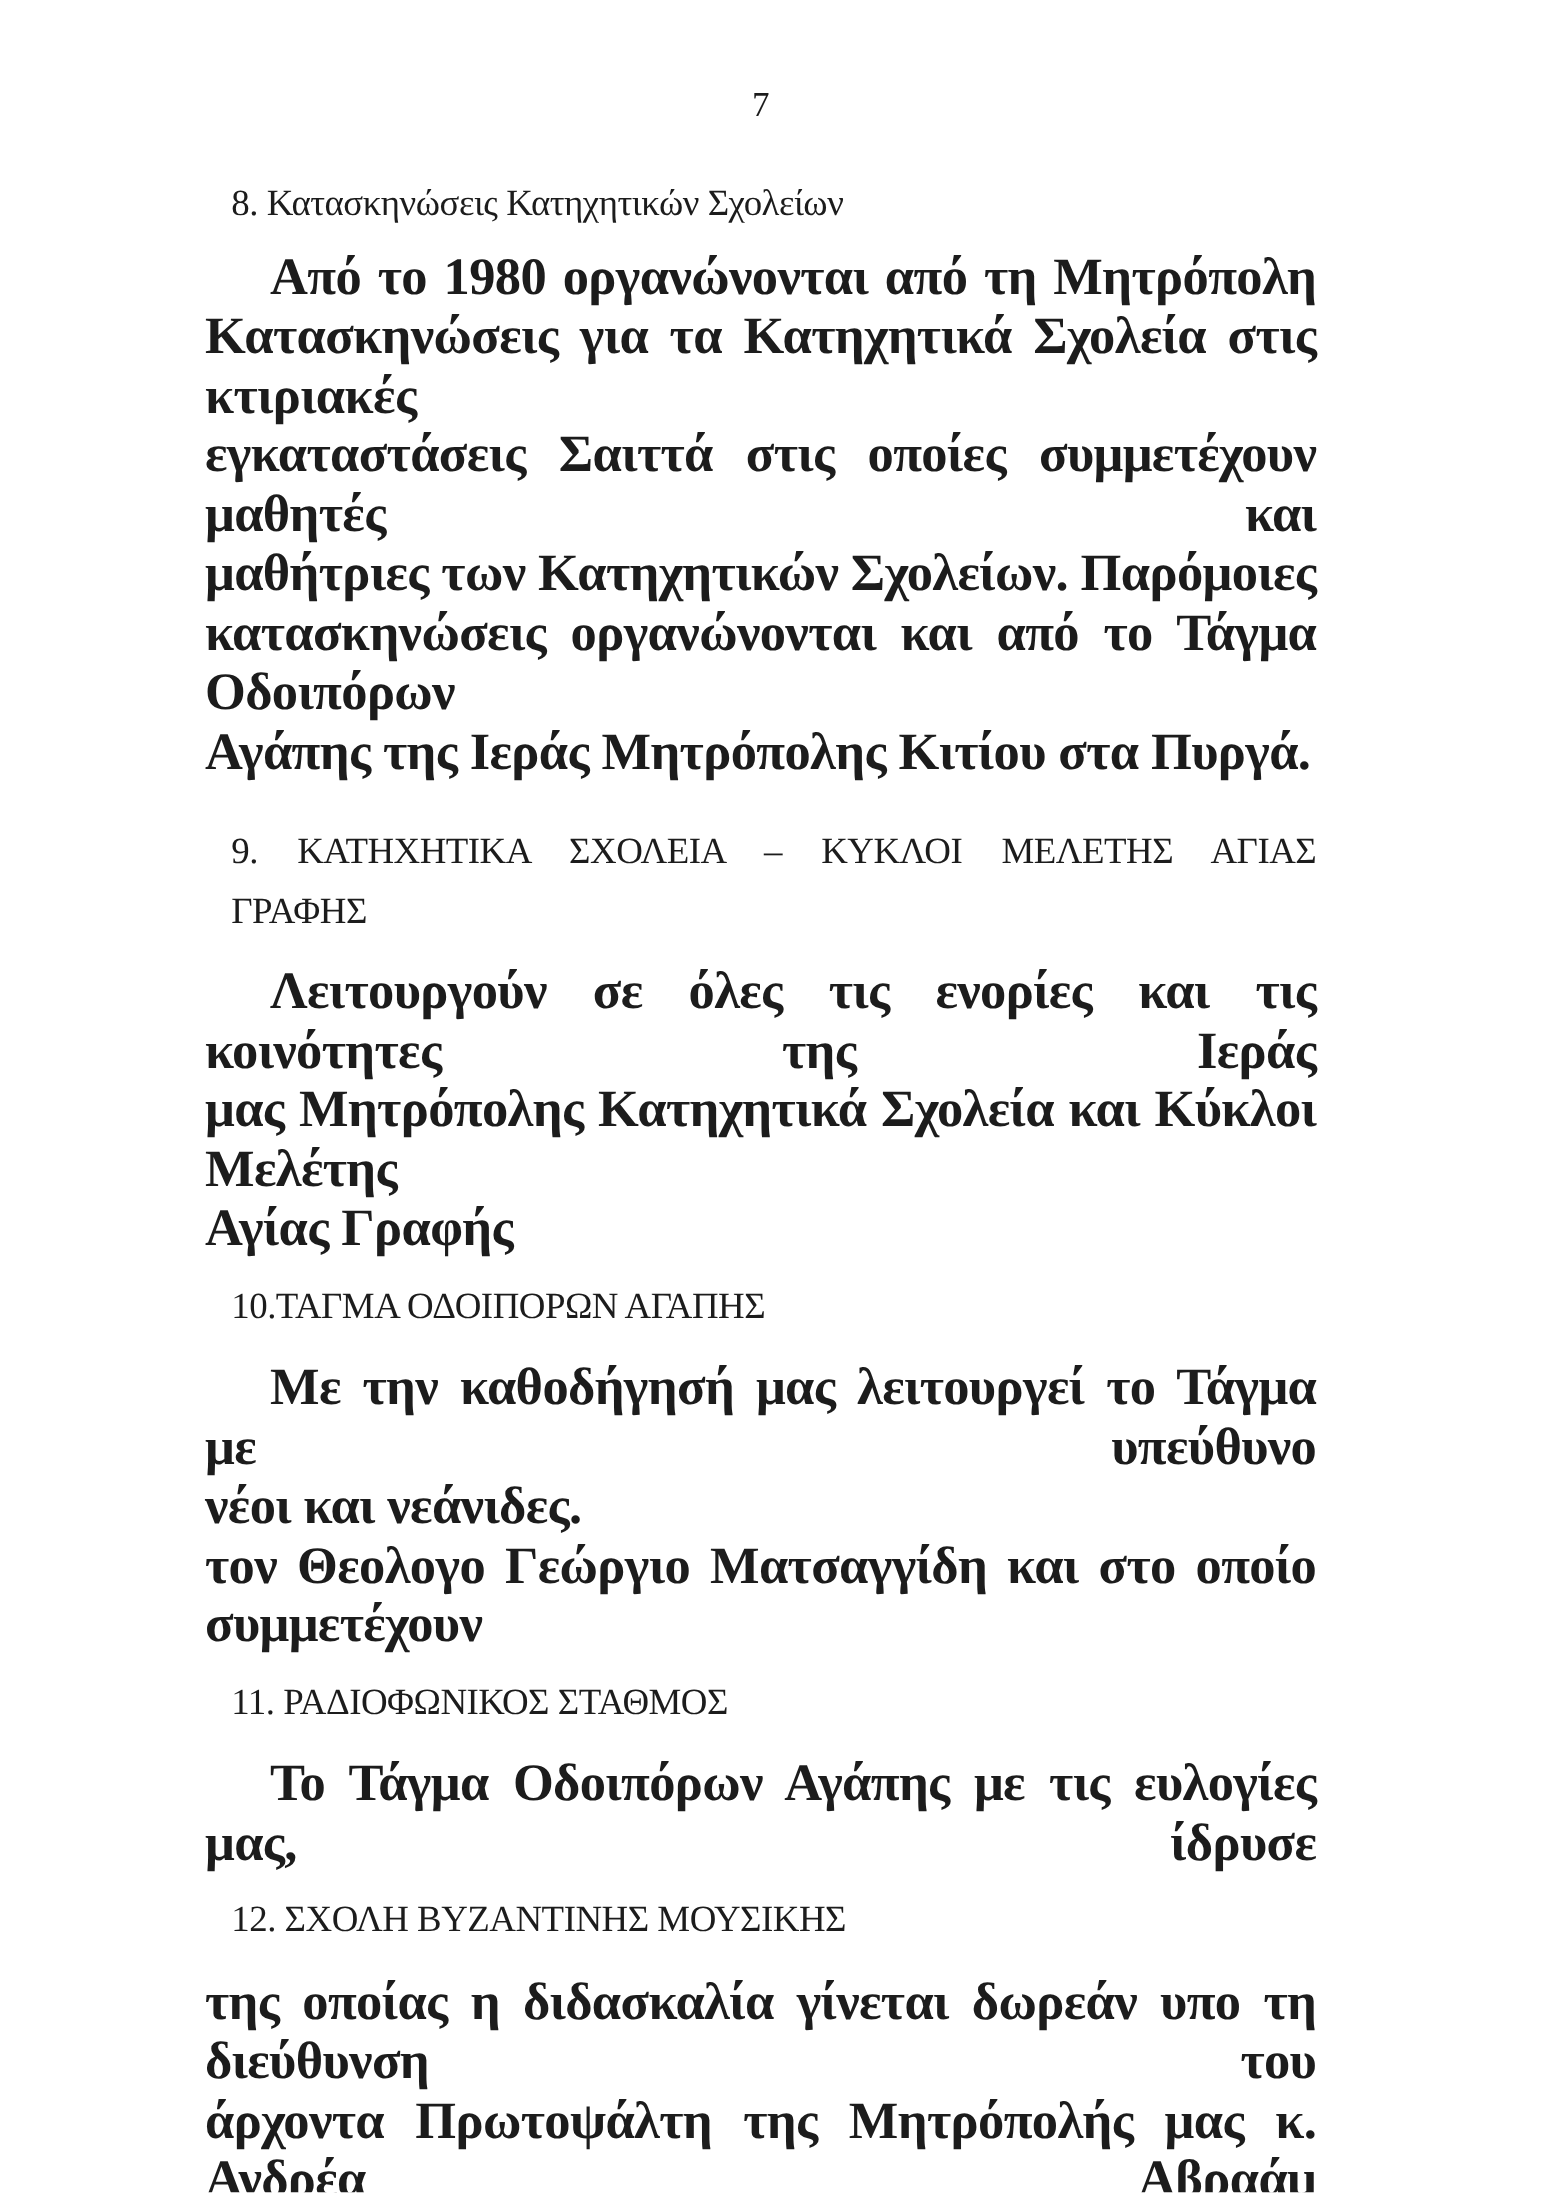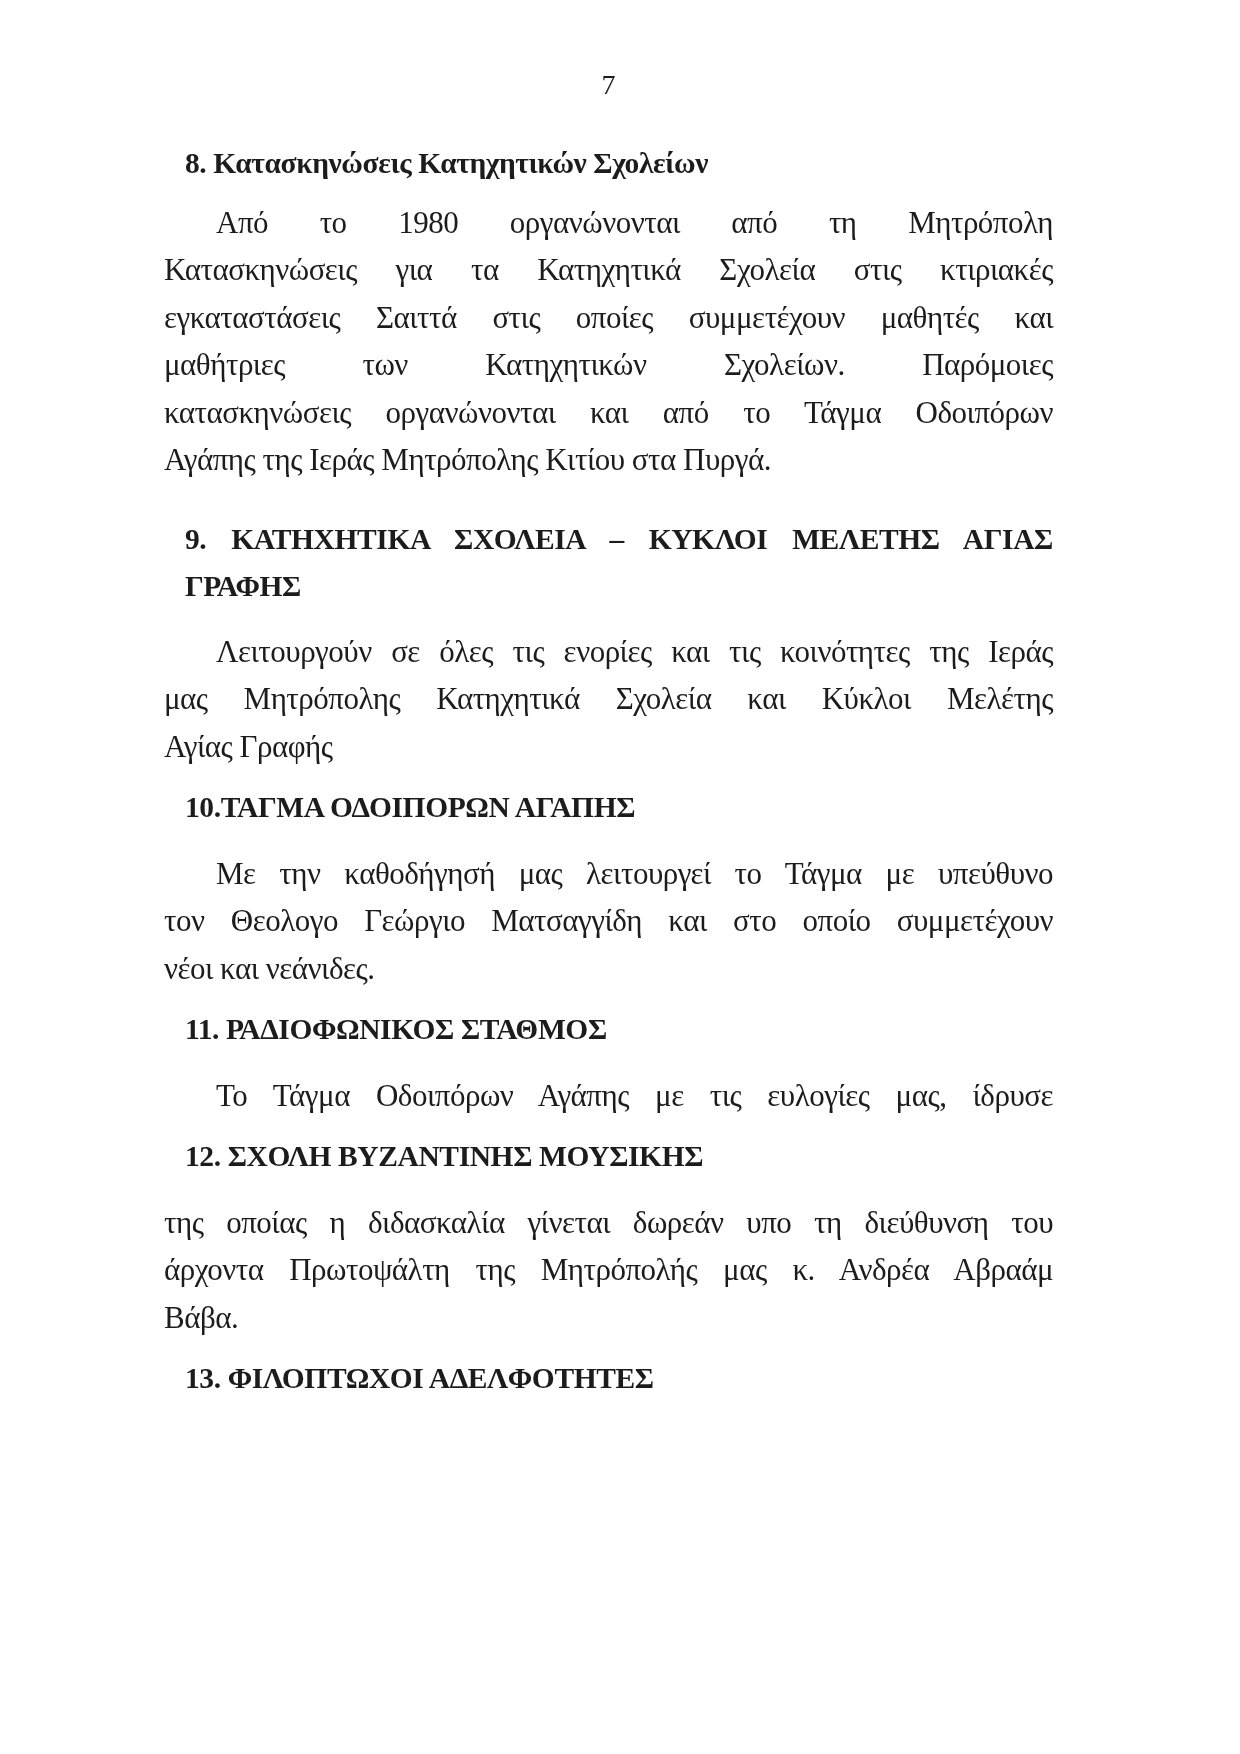--- a/index.html
+++ b/index.html
@@ -15,36 +15,37 @@
     overflow: hidden;
   }
   .page-number {
     text-align: center;
     font-size: 28px;
     line-height: 30px;
     margin-bottom: 40px;
   }
   
   .h {
-    font-weight: 700;
+    font-weight: 400;
     font-size: 29.5px;
     letter-spacing: -0.4px;
     line-height: 47.5px;
     margin: 14px 0 0 0;
     padding-left: 21px;
   }
   .h8 { margin-top: 0; }
   .h9 { margin-top: 32px; }
   .hline { line-height: 47.5px; }
   .fill { text-align: justify; text-align-last: justify; }
   
   .p {
-    font-size: 31px;
+    font-size: 42px;
     letter-spacing: -0.5px;
     margin: 18px 0 0 0;
+    font-weight: bold;
   }
   .p8 { margin-top: 11px; }
   .p9 { margin-top: 17px; }
   .line { line-height: 47.5px; }
   .mid  { text-align: justify; text-align-last: justify; }
   .first { text-indent: 52px; }
 </style>
 </head>
 <body>
 
@@ -73,22 +74,22 @@
       <div class="line mid first">Λειτουργούν σε όλες τις ενορίες και τις κοινότητες της Ιεράς</div>
       <div class="line mid">μας Μητρόπολης Κατηχητικά Σχολεία και Κύκλοι Μελέτης</div>
       <div class="line">Αγίας Γραφής</div>
     </div>
   </section>
 
   <section>
     <div class="h">10.ΤΑΓΜΑ ΟΔΟΙΠΟΡΩΝ ΑΓΑΠΗΣ</div>
     <div class="p">
       <div class="line mid first">Με την καθοδήγησή μας λειτουργεί το Τάγμα με υπεύθυνο</div>
+      <div class="line">νέοι και νεάνιδες.</div>
       <div class="line mid">τον Θεολογο Γεώργιο Ματσαγγίδη και στο οποίο συμμετέχουν</div>
-      <div class="line">νέοι και νεάνιδες.</div>
     </div>
   </section>
 
   <section>
     <div class="h">11. ΡΑΔΙΟΦΩΝΙΚΟΣ ΣΤΑΘΜΟΣ</div>
     <div class="p">
       <div class="line mid first">Το Τάγμα Οδοιπόρων Αγάπης με τις ευλογίες μας, ίδρυσε</div>
     </div>
   </section>
 

